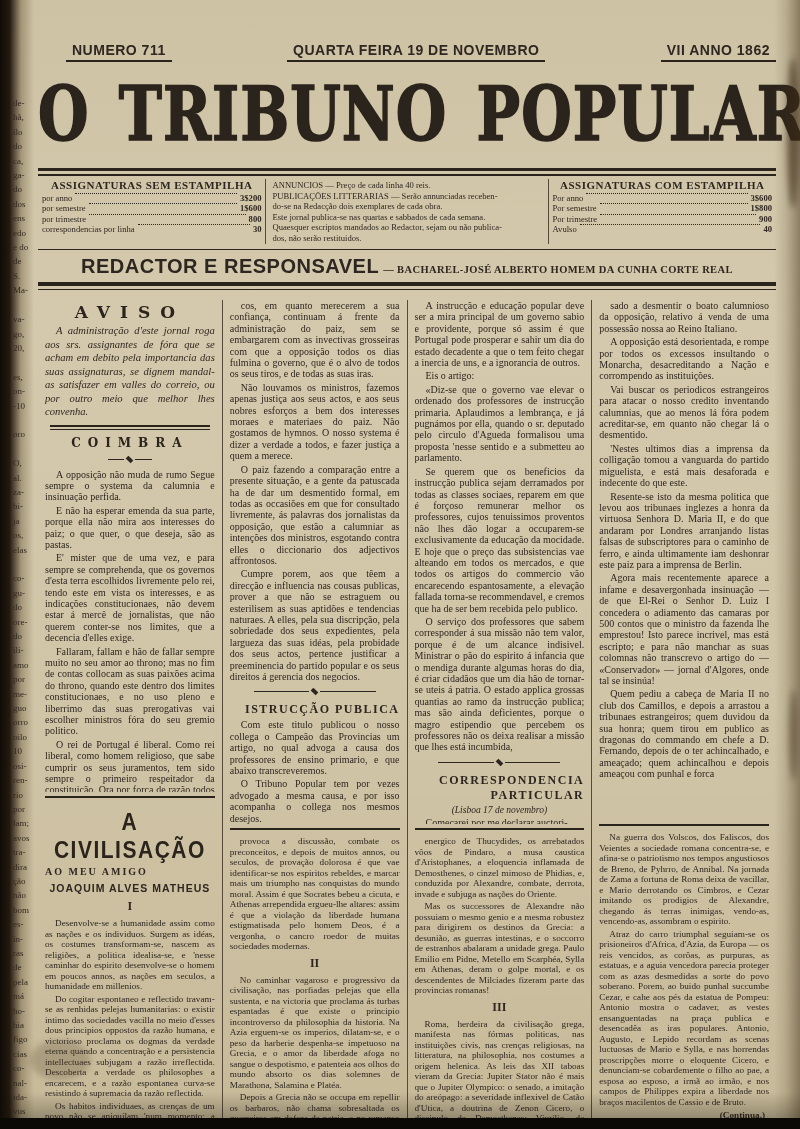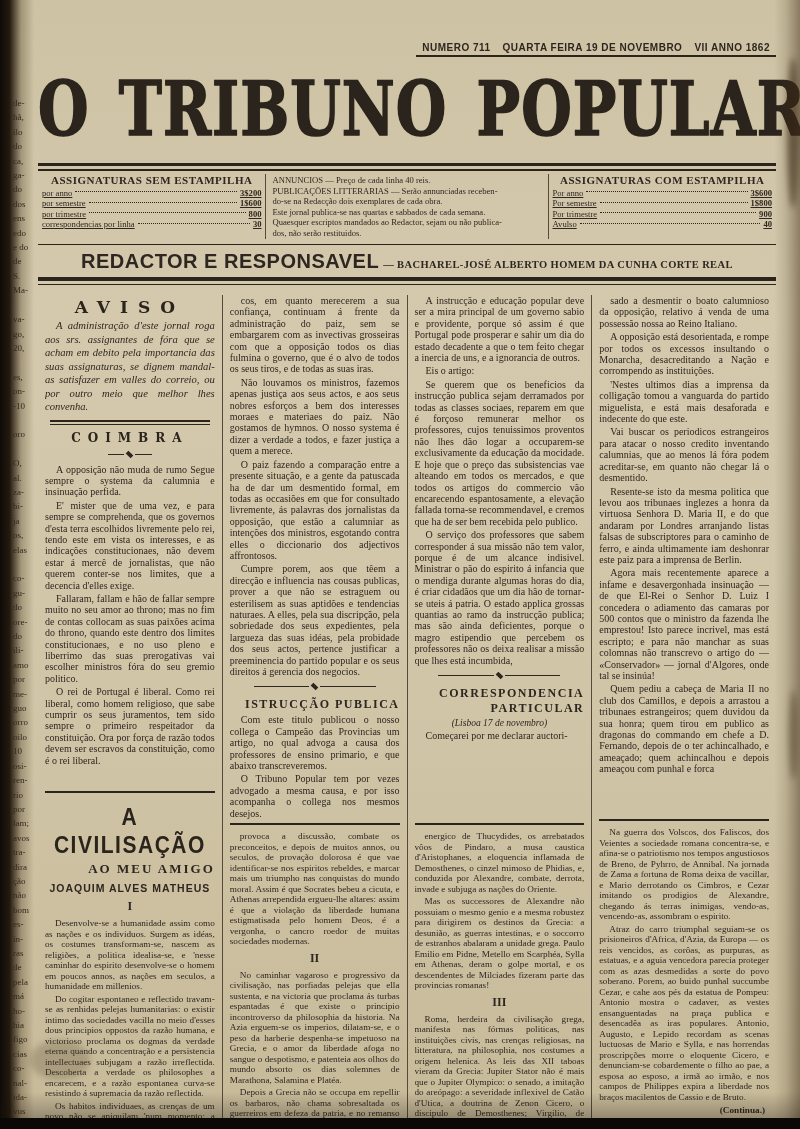--- a/index.html
+++ b/index.html
@@ -18,33 +18,33 @@
   .stain{position:absolute;z-index:5;border-radius:50%;filter:blur(3px);}
   .stain-a{right:1px;top:58px;width:12px;height:150px;background:rgba(52,35,16,.55);}
   .stain-b{right:2px;top:690px;width:9px;height:90px;background:rgba(52,35,16,.4);}
   .stain-c{left:30px;top:1040px;width:60px;height:40px;background:rgba(80,62,38,.25);}
   
   .fragments{position:absolute;left:13px;top:96px;width:26px;z-index:6;
              font-size:9px;line-height:14.4px;color:#33291d;white-space:pre-line;
              font-family:"Liberation Serif",serif;}
   
   .sheet{position:absolute;left:38px;top:42px;width:738px;z-index:2;color:#2e2620;}
-  .topline{display:flex;justify-content:flex-end;align-items:flex-end;
+  .topline{display:flex;justify-content:space-between;align-items:flex-end;
            font-family:"Liberation Sans","DejaVu Sans",sans-serif;font-weight:bold;
-           font-size:10px;letter-spacing:.5px;margin-left:28px;}
+           font-size:14px;letter-spacing:.5px;margin-left:28px;}
   .topcell{border-bottom:2px solid #2b241c;padding:0 6px 2px 6px;}
   .masthead{margin:14px 0 2px 0;text-align:center;font-family:"DejaVu Serif","Liberation Serif",serif;
             font-weight:bold;font-size:58px;letter-spacing:1px;word-spacing:8px;color:#2b241c;
             transform:scaleY(1.3);transform-origin:center top;height:76px;line-height:58px;
             -webkit-text-stroke:1.2px #2b241c;text-shadow:0 0 1px rgba(43,36,28,.7);white-space:nowrap;}
   .rule-heavy{border-top:3px solid #2b241c;border-bottom:2px solid #2b241c;height:3px;margin-top:16px;}
   .inforow{display:flex;align-items:stretch;padding:3px 0;font-size:8.6px;line-height:10.5px;}
   .subs{width:31%;padding:1px 4px;}
   .subs-title{text-align:center;font-weight:bold;font-size:11px;letter-spacing:.5px;margin-bottom:2px;}
-  .srow{display:flex;align-items:center;text-decoration:underline;}
+  .srow{display:flex;align-items:flex-start;}
   .slabel{white-space:nowrap;}
   .leader{flex:1;border-bottom:1px dotted #2e2620;margin:0 3px 2px 3px;min-width:10px;}
   .sval{white-space:nowrap;font-weight:bold;}
   .notices{width:38%;padding:1px 6px;border-left:1px solid #55493a;border-right:1px solid #55493a;}
   .notice-line{text-align:left;}
   .rule-thin{border-top:1px solid #2b241c;margin-top:2px;}
   .redactor{text-align:center;padding:5px 0 4px 0;}
   .red-label{font-family:"Liberation Sans","DejaVu Sans",sans-serif;font-weight:bold;font-size:20px;letter-spacing:.5px;}
   .red-name{font-weight:bold;font-size:10.5px;letter-spacing:.4px;}
   .rule-heavy2{border-top:4px solid #2b241c;border-bottom:1px solid #2b241c;height:3px;}
@@ -65,21 +65,21 @@
   .coimbra{font-size:12px;letter-spacing:7px;}
   .rule-double{border-top:2px solid #2b241c;border-bottom:1px solid #2b241c;height:2px;width:94%;margin:6px auto;}
   .orn{display:flex;align-items:center;justify-content:center;width:72%;margin:6px auto;}
   .orn-small{width:26%;}
   .ol{flex:1;height:1px;background:#2e2620;}
   .od{width:7px;height:7px;background:#2e2620;transform:rotate(45deg) scaleY(.55);margin:0 2px;}
   .sec-head{text-align:right;font-weight:bold;font-size:12px;letter-spacing:1.5px;margin:7px 0 2px 0;}
   .dateline{text-align:center;font-style:italic;font-size:9.5px;margin-bottom:2px;}
   .civ-title{text-align:center;font-family:"Liberation Sans","DejaVu Sans",sans-serif;font-weight:bold;
              font-size:21px;letter-spacing:1.5px;transform:scaleY(1.15);margin:8px 0 6px 0;color:#2b241c;}
-  .civ-ded{text-align:right;font-weight:bold;font-size:13px;letter-spacing:2px;margin:4px 0;}
+  .civ-ded{text-align:left;font-weight:bold;font-size:10px;letter-spacing:2px;margin:4px 0;}
   .civ-author{text-align:center;font-family:"Liberation Sans",sans-serif;font-weight:bold;font-size:10.5px;letter-spacing:1px;margin:5px 0;}
   .part-num{text-align:center;font-weight:bold;font-size:12px;margin:4px 0;}
   .continua{text-align:right;font-size:9.2px;font-weight:bold;margin-top:3px;padding-right:4px;}
 </style>
 </head>
 <body>
 
 <div class="page">
   <div class="gutter"></div>
   <div class="fragments">de-
@@ -252,20 +252,21 @@
           <p class="lead-italic">A administração d'este jornal roga aos srs. assignantes de fóra que se acham em debito pela importancia das suas assignaturas, se dignem mandal-as satisfazer em valles do correio, ou por outro meio que melhor lhes convenha.</p>
           <div class="rule-double"></div>
           <h2 class="fancy-head coimbra">COIMBRA</h2>
           <div class="orn orn-small">
               <span class="ol"></span>
               <span class="od"></span>
               <span class="ol"></span>
             </div>
           <div>
               <p class="para">A opposição não muda de rumo Segue sempre o systema da calumnia e insinuação perfida.</p>
+              <p class="para">E não ha esperar emenda da sua parte, porque ella não mira aos interesses do paiz; o que quer, o que deseja, são as pastas.</p>
               <p class="para">E' mister que de uma vez, e para sempre se comprehenda, que os governos d'esta terra escolhidos livremente pelo rei, tendo este em vista os interesses, e as indicações constitucionaes, não devem estar á mercê de jornalistas, que não querem conter-se nos limites, que a decencia d'elles exige.</p>
               <p class="para">Fallaram, fallam e hão de fallar sempre muito no seu amor ao throno; mas no fim de contas collocam as suas paixões acima do throno, quando este dentro dos limites constitucionaes, e no uso pleno e liberrimo das suas prerogativas vai escolher ministros fóra do seu gremio politico.</p>
               <p class="para">O rei de Portugal é liberal. Como rei liberal, como homem religioso, que sabe cumprir os seus juramentos, tem sido sempre o primeiro respeitador da constituição. Ora por força de razão todos devem ser escravos da constituição, como é o rei liberal.</p>
             </div>
         </div>
         <div class="col-rule"></div>
         <div class="col-bottom">
           <h2 class="civ-title">A CIVILISAÇÃO</h2>
           <div class="civ-ded">AO MEU AMIGO</div>
           <div class="civ-author">JOAQUIM ALVES MATHEUS</div>
@@ -306,20 +307,21 @@
               <p class="para-sm">Depois a Grecia não se occupa em repellir os barbaros, não chama sobresaltada os guerreiros em defeza da patria, e no remanso da paz, admira os choros patrioticos d'Eschylo, as singelas narrações do Heródoto, o dizer</p>
             </div>
         </div>
       </div>
 
       <div class="col c3">
         <div class="col-top">
           <div>
               <p class="para">A instrucção e educação popular deve ser a mira principal de um governo sabio e providente, porque só assim é que Portugal pode prosperar e sahir um dia do estado decadente a que o tem feito chegar a inercia de uns, e a ignorancia de outros.</p>
               <p class="para">Eis o artigo:</p>
+              <p class="para">«Diz-se que o governo vae elevar o ordenado dos professores de instrucção primaria. Aplaudimos a lembrança, e já pugnámos por ella, quando o sr. deputado pelo circulo d'Agueda formalisou uma proposta 'nesse sentido e a submetteu ao parlamento.</p>
               <p class="para">Se querem que os beneficios da instrucção publica sejam derramados por todas as classes sociaes, reparem em que é forçoso remunerar melhor os professores, cujos tenuissimos proventos não lhes dão logar a occuparem-se exclusivamente da educação da mocidade. E hoje que o preço das subsistencias vae alteando em todos os mercados, e que todos os artigos do commercio vão encarecendo espantosamente, a elevação fallada torna-se recommendavel, e cremos que ha de ser bem recebida pelo publico.</p>
               <p class="para">O serviço dos professores que sabem corresponder á sua missão não tem valor, porque é de um alcance indisivel. Ministrar o pão do espirito á infancia que o mendiga durante algumas horas do dia, é criar cidadãos que um dia hão de tornar-se uteis á patria. O estado applica grossas quantias ao ramo da instrucção publica; mas são ainda deficientes, porque o magro estipendio que percebem os professores não os deixa realisar a missão que lhes está incumbida,</p>
             </div>
           <div class="orn">
               <span class="ol"></span>
               <span class="od"></span>
               <span class="ol"></span>
             </div>
           <h3 class="sec-head">CORRESPONDENCIA PARTICULAR</h3>
           <div class="dateline">(Lisboa 17 de novembro)</div>
@@ -336,22 +338,22 @@
               <p class="para-sm">Roma, herdeira da civilisação grega, manifesta nas fórmas politicas, nas instituições civis, nas crenças religiosas, na litteratura, na philosophia, nos costumes a origem helenica. As leis das XII taboas vieram da Grecia: Jupiter Stator não é mais que o Jupiter Olympico: o senado, a imitação do areópago: a severidade inflexivel de Catão d'Utica, a doutrina de Zenon Cicero, o discipulo de Demosthenes; Virgilio, de Homero; Terencio, de Menandro; Horacio, de Pindaro.</p>
             </div>
         </div>
       </div>
 
       <div class="col c4">
         <div class="col-top">
           <div>
               <p class="para">sado a desmentir o boato calumnioso da opposição, relativo á venda de uma possessão nossa ao Reino Italiano.</p>
               <p class="para">A opposição está desorientada, e rompe por todos os excessos insultando o Monarcha, desacreditando a Nação e corrompendo as instituições.</p>
+              <p class="para">Vai buscar os periodicos estrangeiros para atacar o nosso credito inventando calumnias, que ao menos lá fóra podem acreditar-se, em quanto não chegar lá o desmentido.</p>
               <p class="para">'Nestes ultimos dias a imprensa da colligação tomou a vanguarda do partido miguelista, e está mais desaforada e indecente do que este.</p>
-              <p class="para">Vai buscar os periodicos estrangeiros para atacar o nosso credito inventando calumnias, que ao menos lá fóra podem acreditar-se, em quanto não chegar lá o desmentido.</p>
               <p class="para">Resente-se isto da mesma politica que levou aos tribunaes inglezes a honra da virtuosa Senhora D. Maria II, e do que andaram por Londres arranjando listas falsas de subscriptores para o caminho de ferro, e ainda ultimamente iam deshonrar este paiz para a imprensa de Berlin.</p>
               <p class="para">Agora mais recentemente aparece a infame e desavergonhada insinuação — de que El-Rei o Senhor D. Luiz I concedera o adiamento das camaras por 500 contos que o ministro da fazenda lhe emprestou! Isto parece incrivel, mas está escripto; e para não manchar as suas colomnas não transcrevo o artigo do — «Conservador» — jornal d'Algores, onde tal se insinúa!</p>
               <p class="para">Quem pediu a cabeça de Maria II no club dos Camillos, e depois a arrastou a tribunaes estrangeiros; quem duvidou da sua honra; quem tirou em publico as dragonas do commando em chefe a D. Fernando, depois de o ter achincalhado, e ameaçado; quem achincalhou e depois ameaçou com punhal e forca</p>
             </div>
         </div>
         <div class="col-rule"></div>
         <div class="col-bottom">
           <div>
               <p class="para-sm">Na guerra dos Volscos, dos Faliscos, dos Veientes a sociedade romana concentra-se, e afina-se o patriotismo nos tempos angustiosos de Breno, de Pyhrro, de Annibal. Na jornada de Zama a fortuna de Roma deixa de vacillar, e Mario derrotando os Cimbros, e Cezar imitando os prodigios de Alexandre, chegando ás terras inimigas, vendo-as, vencendo-as, assombram o espirito.</p>
               <p class="para-sm">Atraz do carro triumphal seguiam-se os prisioneiros d'Africa, d'Azia, da Europa — os reis vencidos, as corôas, as purpuras, as estatuas, e a aguia vencedora parecia proteger com as azas desmedidas a sorte do povo soberano. Porem, ao buido punhal succumbe Cezar, e cahe aos pés da estatua de Pompeu: Antonio mostra o cadaver, as vestes ensanguentadas na praça publica e desencadêa as iras populares. Antonio, Augusto, e Lepido recordam as scenas luctuosas de Mario e Sylla, e nas horrendas proscripções morre o eloquente Cicero, e denunciam-se cobardemente o filho ao pae, a esposa ao esposo, a irmã ao irmão, e nos campos de Philippes expira a liberdade nos braços macilentos de Cassio e de Bruto.</p>

